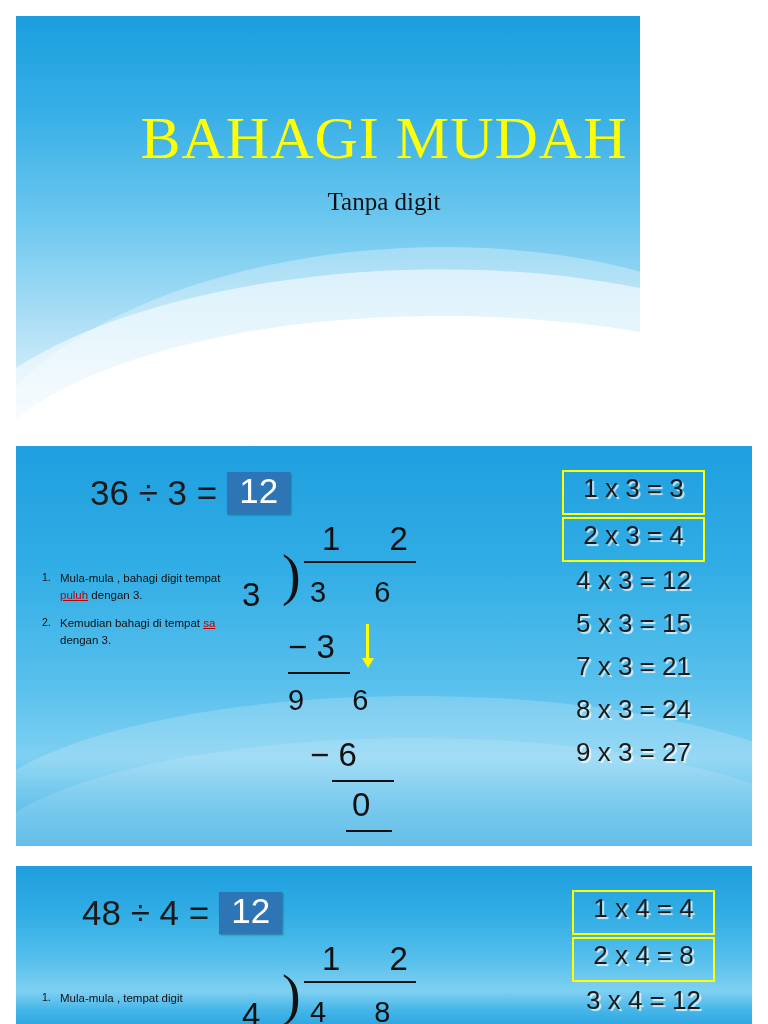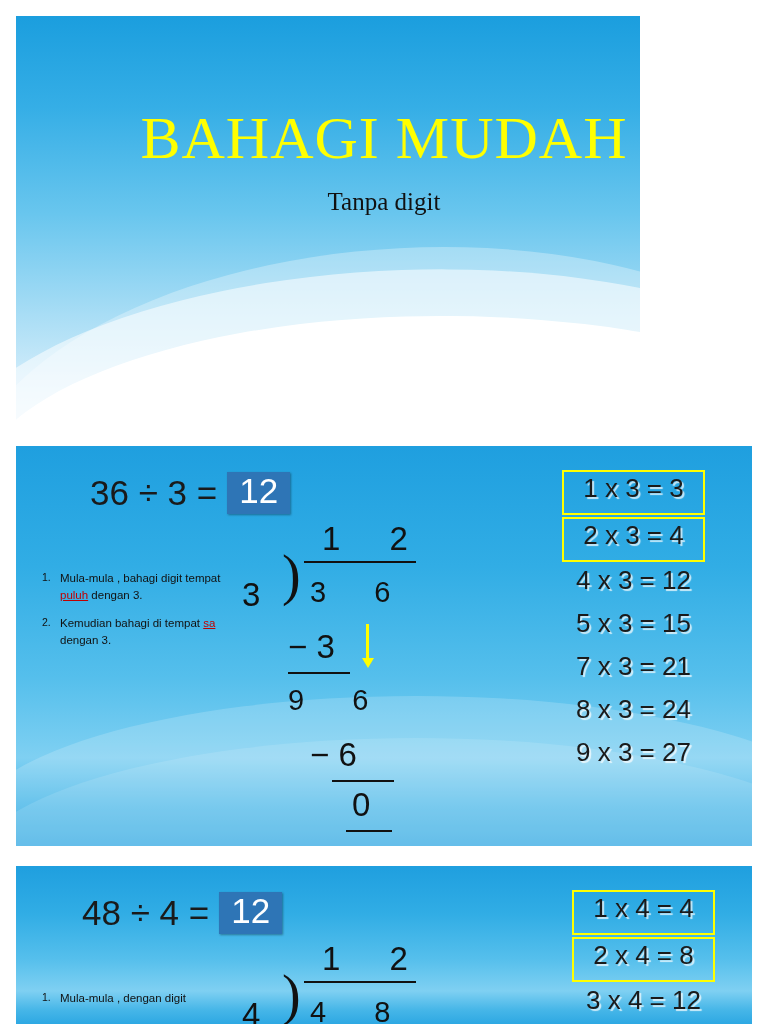--- a/index.html
+++ b/index.html
@@ -264,21 +264,21 @@
 
   <div class="cslide slide3">
     <div class="eqhead" style="left:22px; top:26px;">
       <span>48 ÷ 4 =</span>
       <span class="ansbox">12</span>
     </div>
 
     <div class="steps" style="left:26px; top:124px;">
       <div class="step">
         <span class="num">1.</span>
-        <span>Mula-mula , dengan digit</span>
+        <span>Mula-mula , tempat digit</span>
       </div>
     </div>
 
     <div class="work" style="left:210px; top:60px; width:220px; height:110px;">
       <div class="quotient" style="left:84px; top:14px;">1 2</div>
       <div class="divisor" style="left:16px; top:70px;">4</div>
       <div class="bracket" style="left:56px; top:52px;">)</div>
       <div class="hline" style="left:78px; top:55px; width:112px;"></div>
       <div class="dividend" style="left:84px; top:70px;">4 8</div>
     </div>

